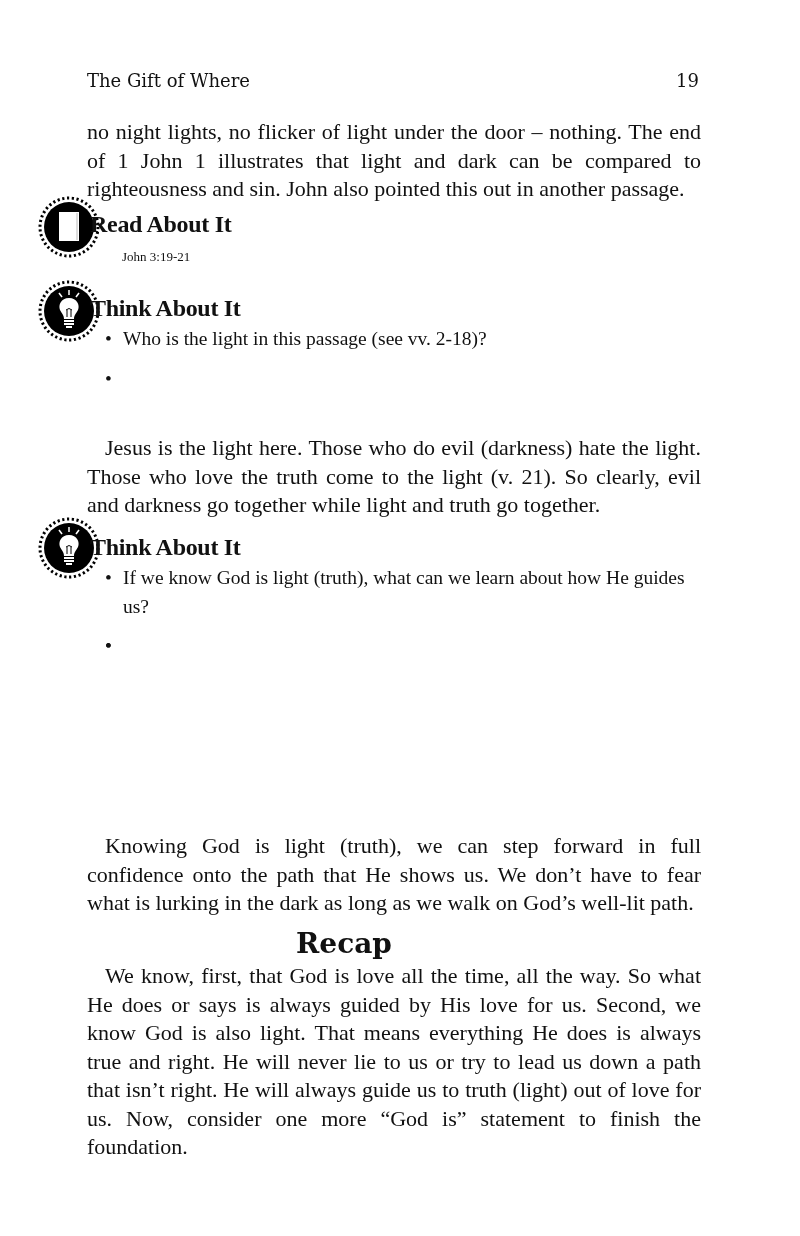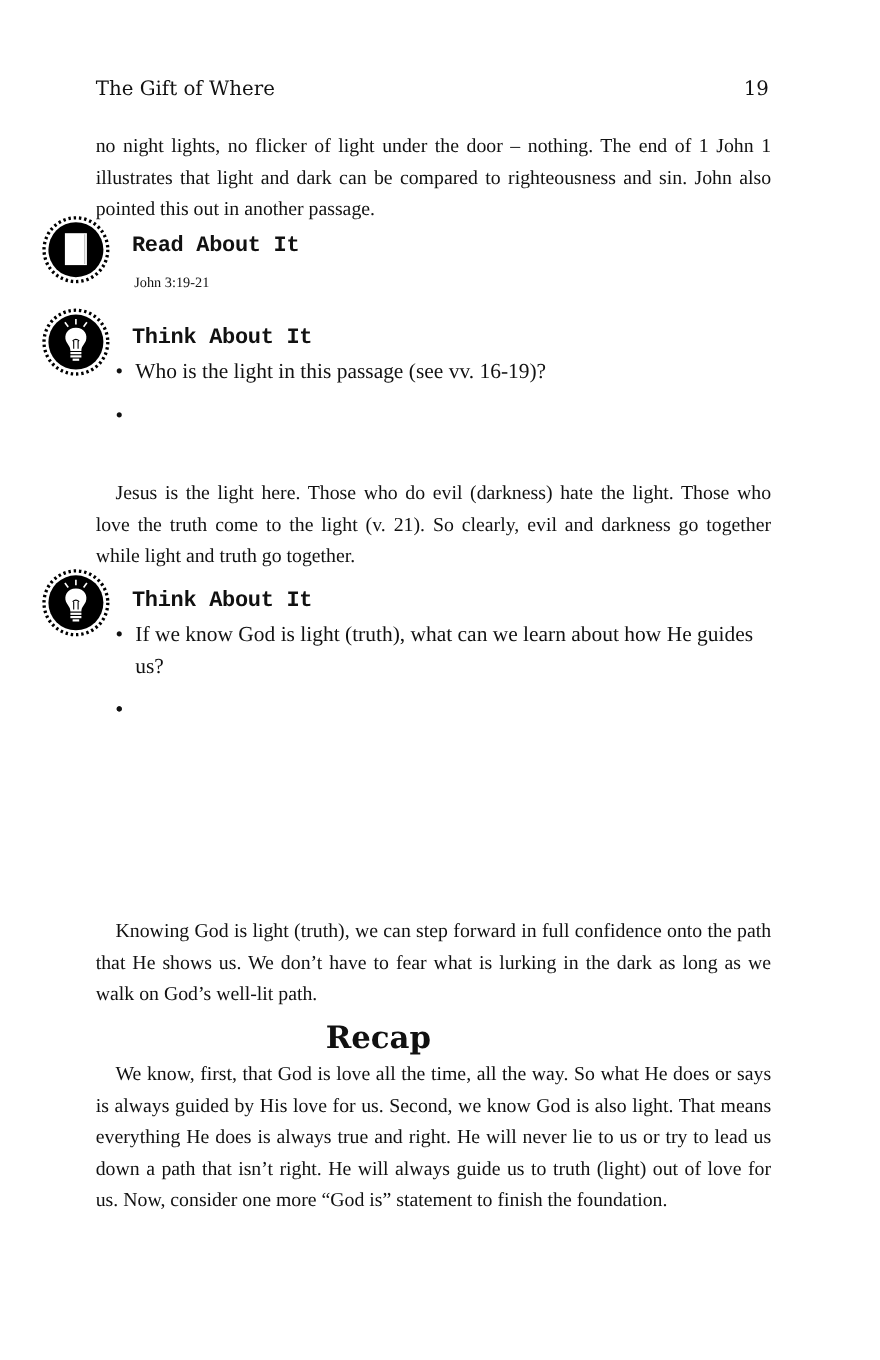--- a/index.html
+++ b/index.html
@@ -1,23 +1,23 @@
 <!DOCTYPE html>
 <html><head>
 <meta charset="utf-8">
 <style>
   html, body { margin: 0; padding: 0; background: #ffffff; }
   body { width: 800px; height: 1236px; position: relative; overflow: hidden; color: #111; font-family: "Liberation Serif", "DejaVu Serif", serif; }
   .header { position: absolute; top: 70px; left: 87px; width: 612px; height: 30px; font-family: "DejaVu Serif", serif; font-size: 18px; }
   .header .title { position: absolute; left: 0; top: 0; }
   .header .page { position: absolute; right: 0; top: 0; }
-  .block { position: absolute; left: 87px; width: 614px; font-size: 18px; line-height: 28.5px; text-align: justify; }
+  .block { position: absolute; left: 87px; width: 614px; font-size: 22px; line-height: 28.5px; text-align: justify; }
   .para p { margin: 0; text-indent: 18px; }
   .para.noindent p { text-indent: 0; }
-  .section-head { position: absolute; left: 120px; font-family: Liberation Mono, monospace; font-weight: bold; font-size: 20px; line-height: 30px; letter-spacing: -0.3px; }
+  .section-head { position: absolute; left: 90px; font-family: Liberation Serif, serif; font-weight: bold; font-size: 24px; line-height: 30px; letter-spacing: -0.3px; }
   .ref { position: absolute; left: 122px; font-size: 13px; line-height: 28px; }
   .icon { position: absolute; width: 62px; height: 62px; }
   .bullets { position: absolute; left: 103px; width: 598px; margin: 0; padding: 0; list-style: none; font-size: 19.5px; line-height: 28.5px; }
   .bullets li { position: relative; padding-left: 20px; margin-bottom: 11px; text-align: left; }
   .bullets li .dot { position: absolute; left: 2px; top: 0; }
   .recap-head { position: absolute; left: 0; width: 688px; text-align: center; font-family: "DejaVu Serif", serif; font-weight: bold; font-size: 28px; line-height: 34px; }
 </style>
 </head>
 <body>
 
@@ -48,21 +48,21 @@
   <path d="M31 18 C23 18 20 25 22 30 C24 34 26 35 26 39 L36 39 C36 35 38 34 40 30 C42 25 39 18 31 18 Z" fill="#fff"></path>
   <path d="M29 37 L29 30 M33 37 L33 30 M28 30 Q31 27 34 30" stroke="#000" stroke-width="1" fill="none"></path>
   <rect x="26" y="40" width="10" height="2" fill="#fff"></rect>
   <rect x="26" y="43" width="10" height="2" fill="#fff"></rect>
   <rect x="28" y="46" width="6" height="2" fill="#fff"></rect>
 </svg>
 <div class="section-head" style="top:293px;">Think About It</div>
 <ul class="bullets" style="top:325px;">
   <li>
     <span class="dot">•</span>
-    <span>Who is the light in this passage (see vv. 16-19)?</span>
+    <span>Who is the light in this passage (see vv. 2-18)?</span>
   </li>
   <li>
     <span class="dot">•</span>
   </li>
 </ul>
 
 <div class="block para" style="top:434px;">
   <p>Jesus is the light here. Those who do evil (darkness) hate the light. Those who love the truth come to the light (v. 21). So clearly, evil and darkness go together while light and truth go together.</p>
 </div>
 

